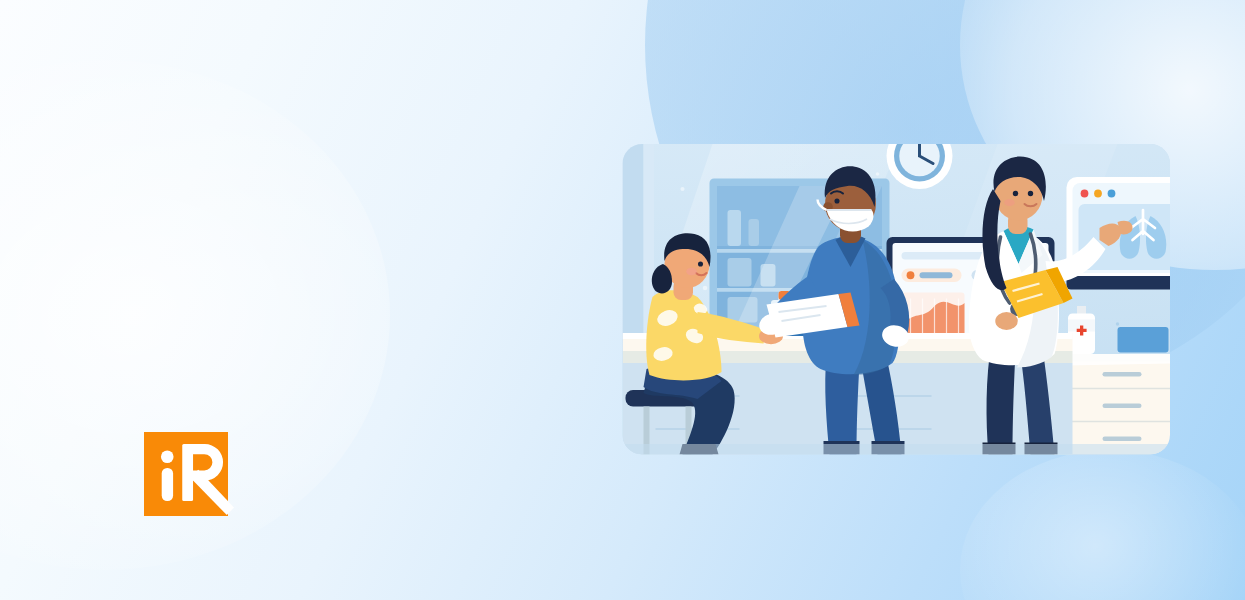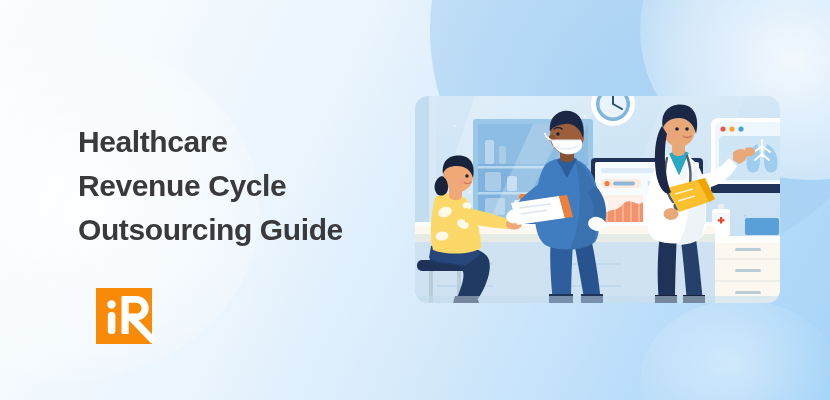--- a/index.html
+++ b/index.html
@@ -108,25 +108,20 @@
 </head>
 <body>
 
 <div id="banner">
 
   <div class="bg-circle" id="circle-big"></div>
   <div class="bg-circle" id="glow-topright"></div>
   <div class="bg-circle" id="glow-left"></div>
   <div class="bg-circle" id="glow-bottomright"></div>
 
-  <h1 id="headline">
-    <span class="line">Healthcare</span>
-    <span class="line">Revenue Cycle</span>
-    <span class="line">Outsourcing Guide</span>
-  </h1>
 
   <div id="logo">
     <svg width="60" height="60" viewBox="0 0 60 60">
       <rect x="0" y="0" width="56" height="56" fill="#f98a07"></rect>
 
       <circle cx="15.5" cy="16.5" r="4.2" fill="#ffffff"></circle>
       <rect x="11.8" y="24" width="7.6" height="22" rx="3.6" fill="#ffffff"></rect>
 
       <rect x="25.5" y="8" width="7.2" height="38" rx="1" fill="#ffffff"></rect>
       <path d="M30 8 H40.5 A12.2 12.2 0 0 1 40.5 32.4 H30 V25.6 H40.2

